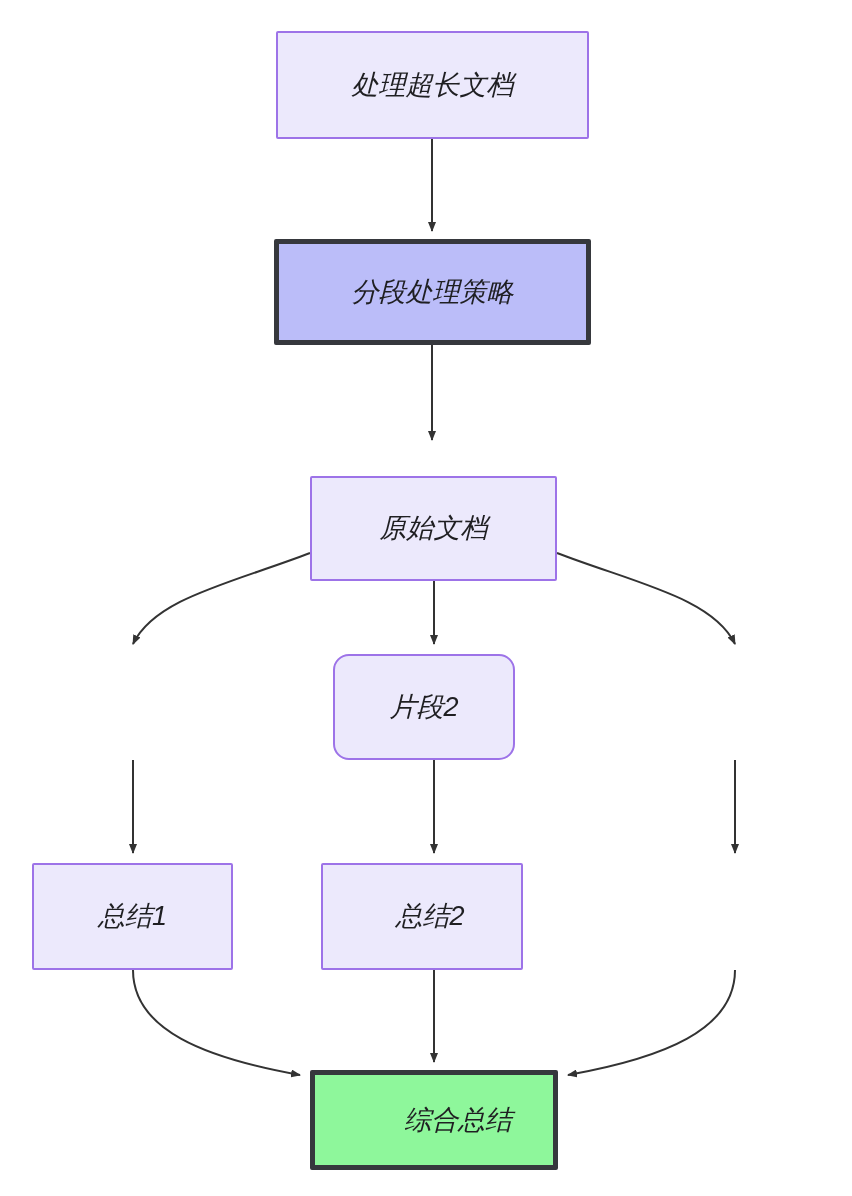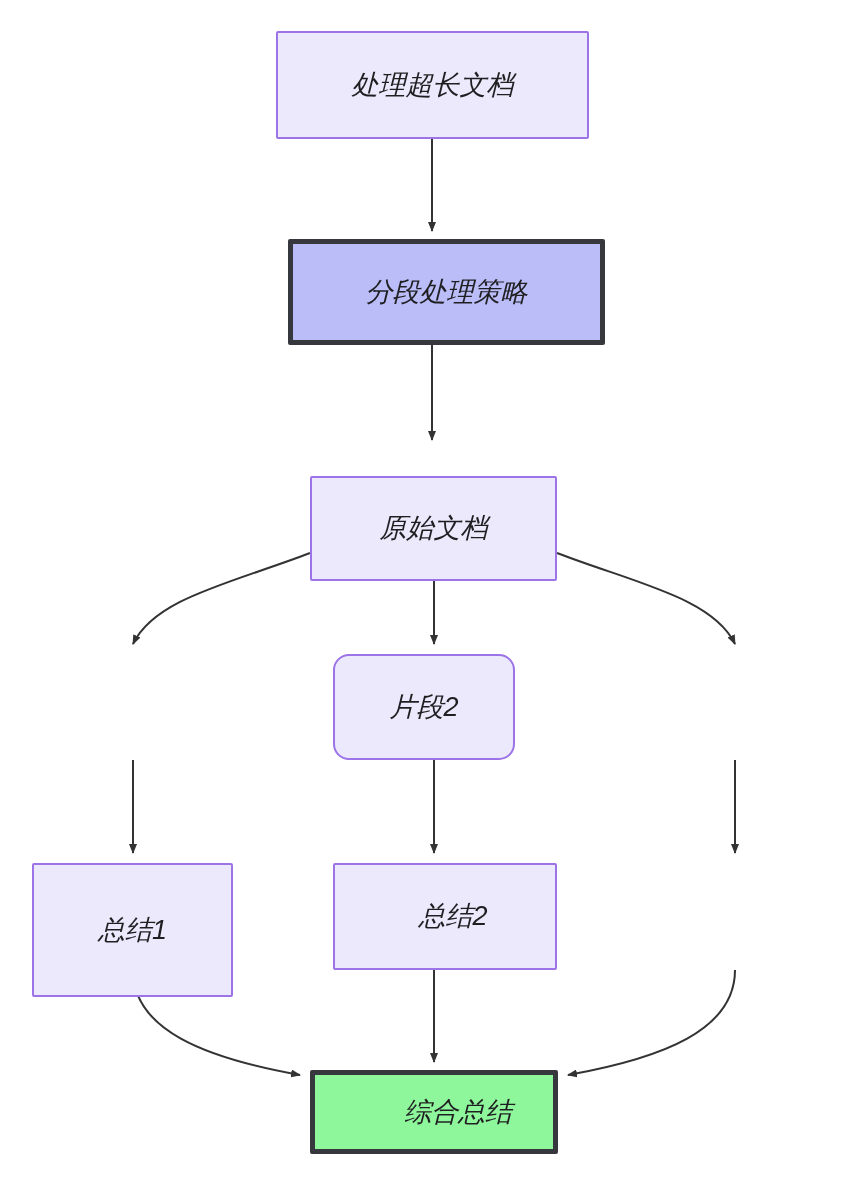--- a/index.html
+++ b/index.html
@@ -50,39 +50,38 @@
     background: #ECE9FC;
     border: 2px solid #9D73E8;
     border-radius: 2px;
     font-size: 27px;
   }
   .style-accent {
     background: #BBBDF9;
     border: 5px solid #36383D;
     border-radius: 2px;
     font-size: 27px;
-    margin-left: 14px;
   }
   .style-result {
     background: #8EF79B;
     border: 5px solid #36383D;
     border-radius: 2px;
     font-size: 27px;
   }
   
   #node-source      { left: 276px; top: 31px;   width: 313px; height: 108px; }
   #node-strategy    { left: 274px; top: 239px;  width: 317px; height: 106px; }
   #node-original    { left: 310px; top: 448px;  width: 247px; height: 105px; margin-top: 28px; }
   #node-chunk-1     { left: 32px;  top: 654px;  width: 201px; height: 106px; }
   #node-chunk-2     { left: 333px; top: 654px;  width: 182px; height: 106px; border-radius: 16px; }
   #node-chunk-3     { left: 633px; top: 654px;  width: 201px; height: 106px; }
-  #node-summary-1   { left: 32px;  top: 863px;  width: 201px; height: 134px; }
-  #node-summary-2   { left: 333px; top: 863px;  width: 224px; height: 107px; padding-left: 16px; }
+  #node-summary-1   { left: 32px;  top: 863px;  width: 201px; height: 107px; }
+  #node-summary-2   { left: 321px; top: 863px;  width: 202px; height: 107px; padding-left: 16px; }
   #node-summary-3   { left: 633px; top: 863px;  width: 201px; height: 107px; }
-  #node-final       { left: 310px; top: 1070px; width: 248px; height: 84px; padding-left: 48px; }
+  #node-final       { left: 310px; top: 1070px; width: 248px; height: 100px; padding-left: 48px; }
 </style>
 </head>
 <body>
 
 <div id="diagram-root">
 
   <svg id="edge-layer" viewBox="0 0 852 1196" width="852" height="1196" xmlns="http://www.w3.org/2000/svg">
     <defs>
       <marker id="arrowhead" markerWidth="10" markerHeight="8" refX="9" refY="4" orient="auto" markerUnits="userSpaceOnUse">
         <path d="M0,0 L10,4 L0,8 z" fill="#333333"></path>

